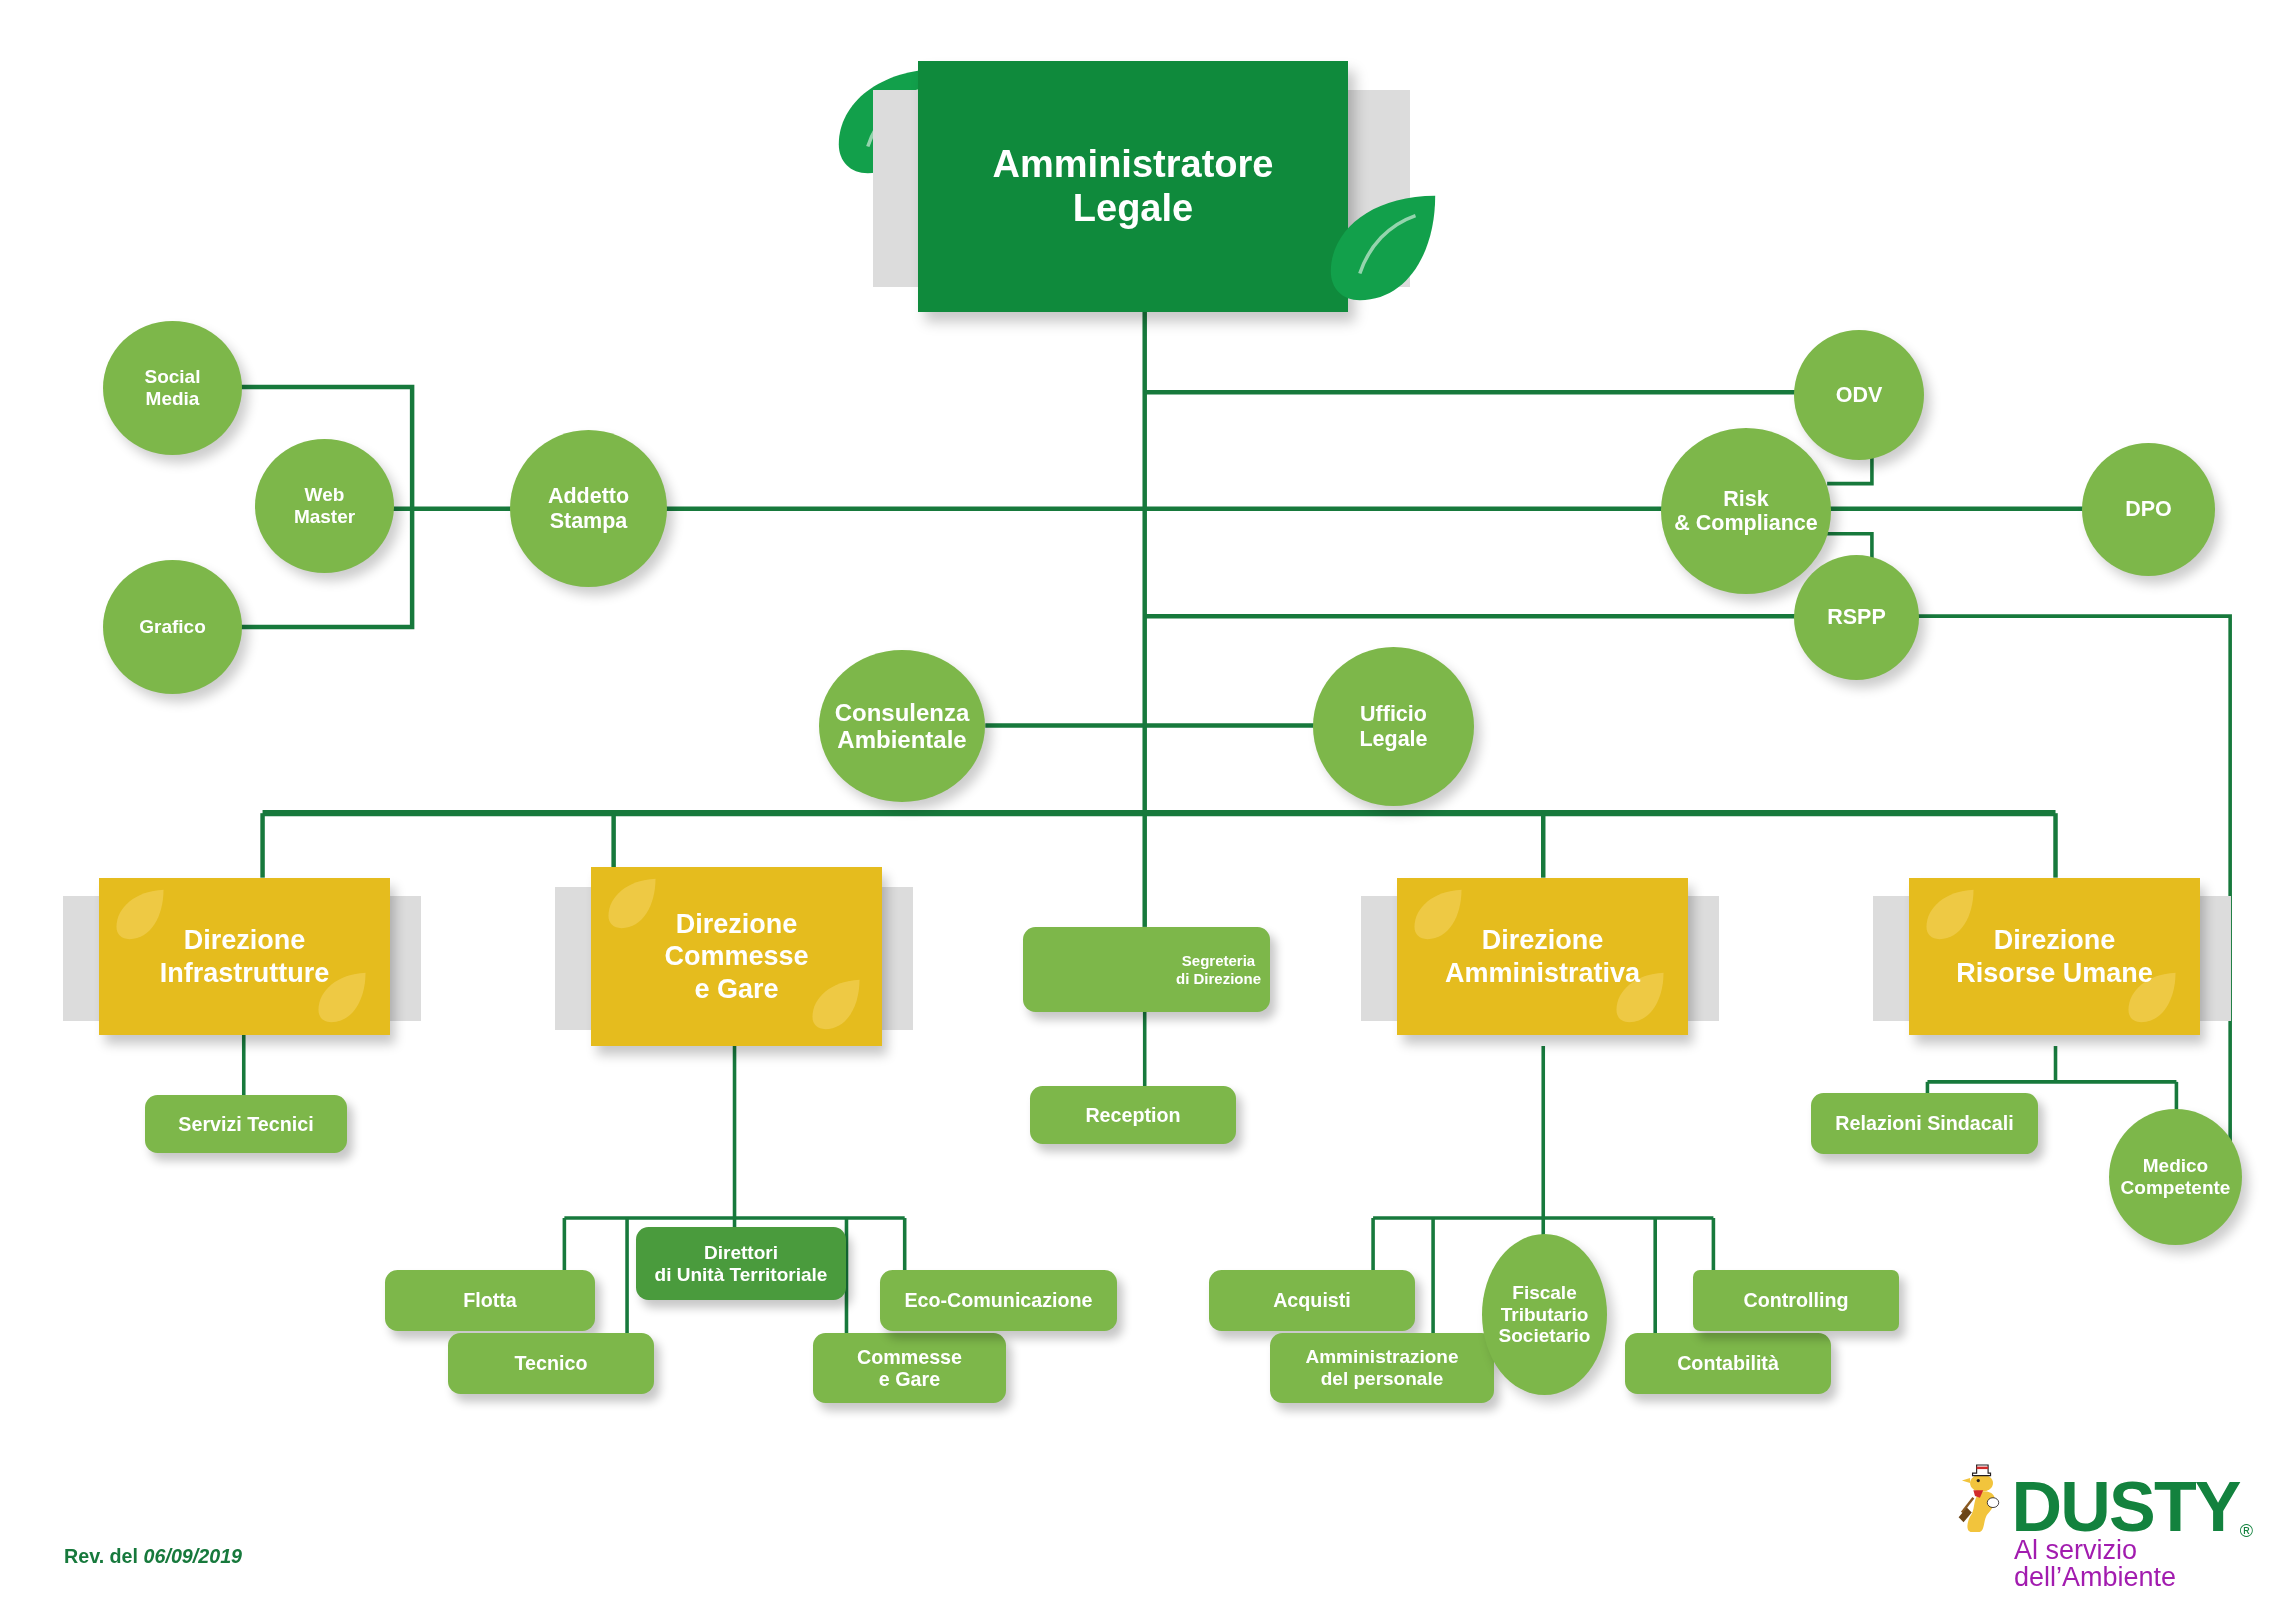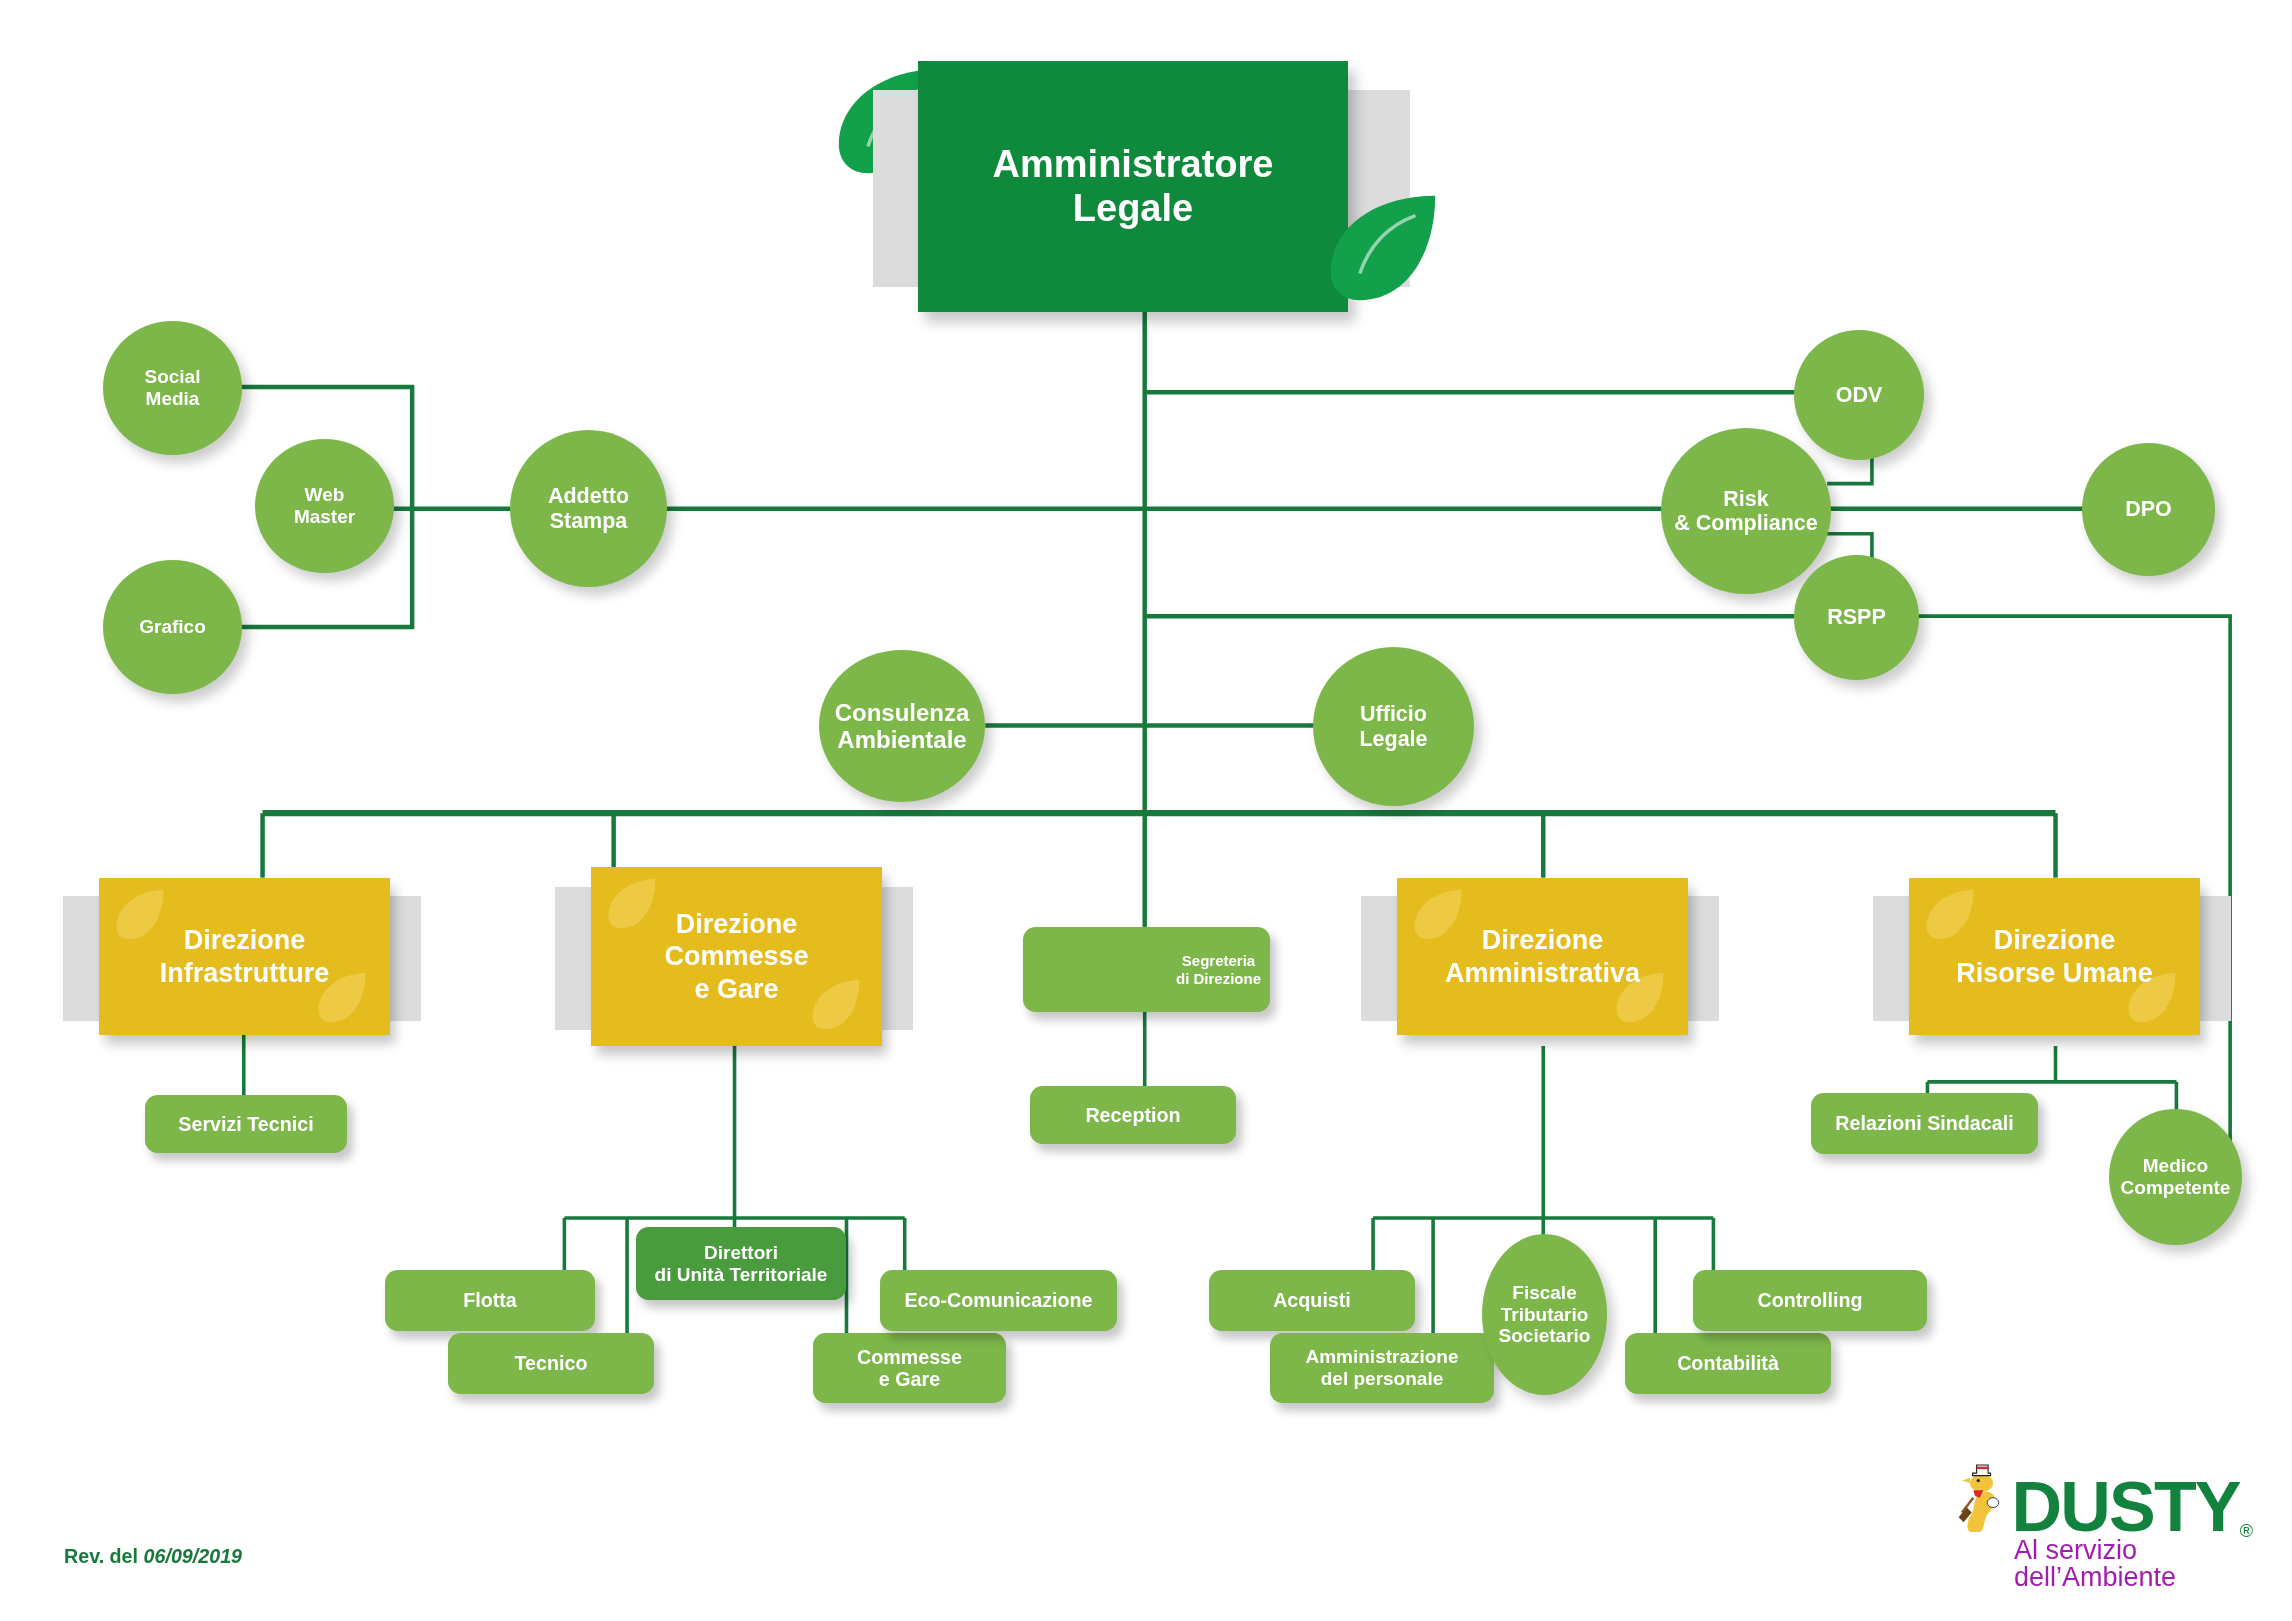--- a/index.html
+++ b/index.html
@@ -314,21 +314,21 @@
       <div>Fiscale</div>
       <div>Tributario</div>
       <div>Societario</div>
     </div>
   </div>
 
   <div class="pill node" style="left:1625px;top:1333px;width:206px;height:61px;font-size:19.7px;">
     <div>Contabilità</div>
   </div>
 
-  <div class="pill node" style="left:1693px;top:1270px;width:234px;height:61px;font-size:19.7px;">
+  <div class="pill node" style="left:1693px;top:1270px;width:206px;height:61px;font-size:19.7px;border-radius:7px;">
     <div>Controlling</div>
   </div>
 
   <div class="pill node" style="left:1811px;top:1093px;width:227px;height:61px;font-size:19.7px;">
     <div>Relazioni Sindacali</div>
   </div>
 
   <div class="ellipse node" style="left:2109px;top:1109px;width:133px;height:136px;font-size:19px;">
     <div>
       <div>Medico</div>

